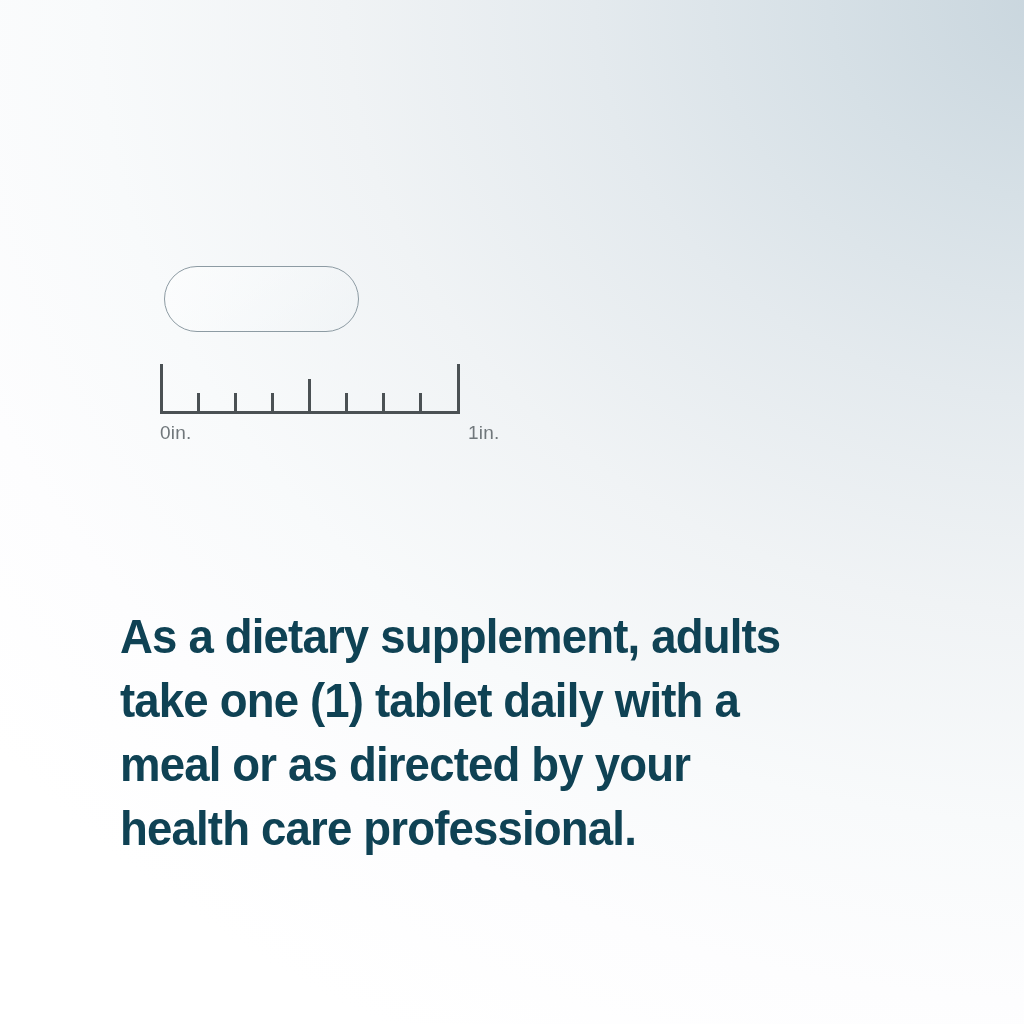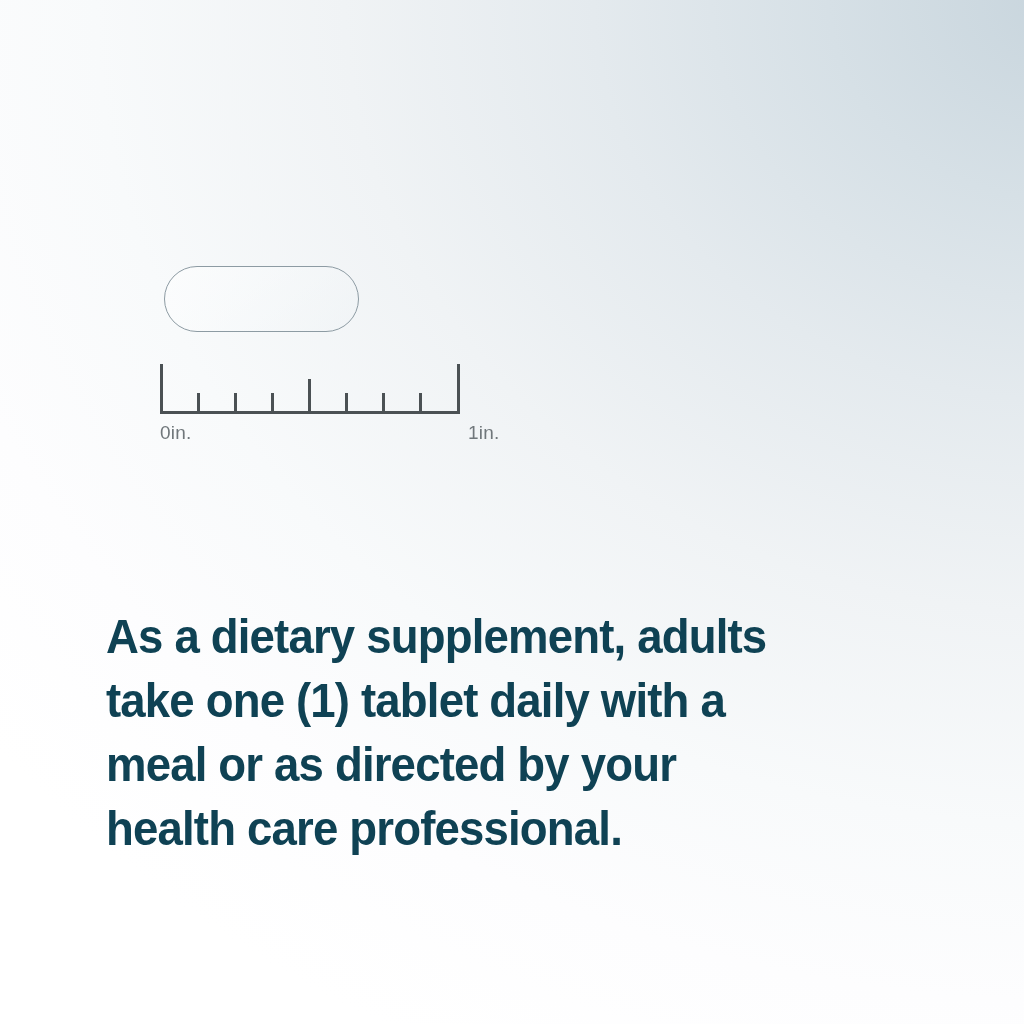--- a/index.html
+++ b/index.html
@@ -92,21 +92,21 @@
     letter-spacing: 0.2px;
     color: #70777b;
     white-space: nowrap;
   }
   #ruler-label-start { left: 0px; }
   #ruler-label-end   { left: 267px; margin-left: 41px; }
 
   
   #directions {
     position: absolute;
-    left: 106px;
+    left: 120px;
     top: 604px;
     width: 800px;
   }
   .directions-line {
     font-family: "Liberation Sans", sans-serif;
     font-weight: bold;
     font-size: 49px;
     line-height: 64px;
     letter-spacing: -0.9px;
     color: #0f4254;

